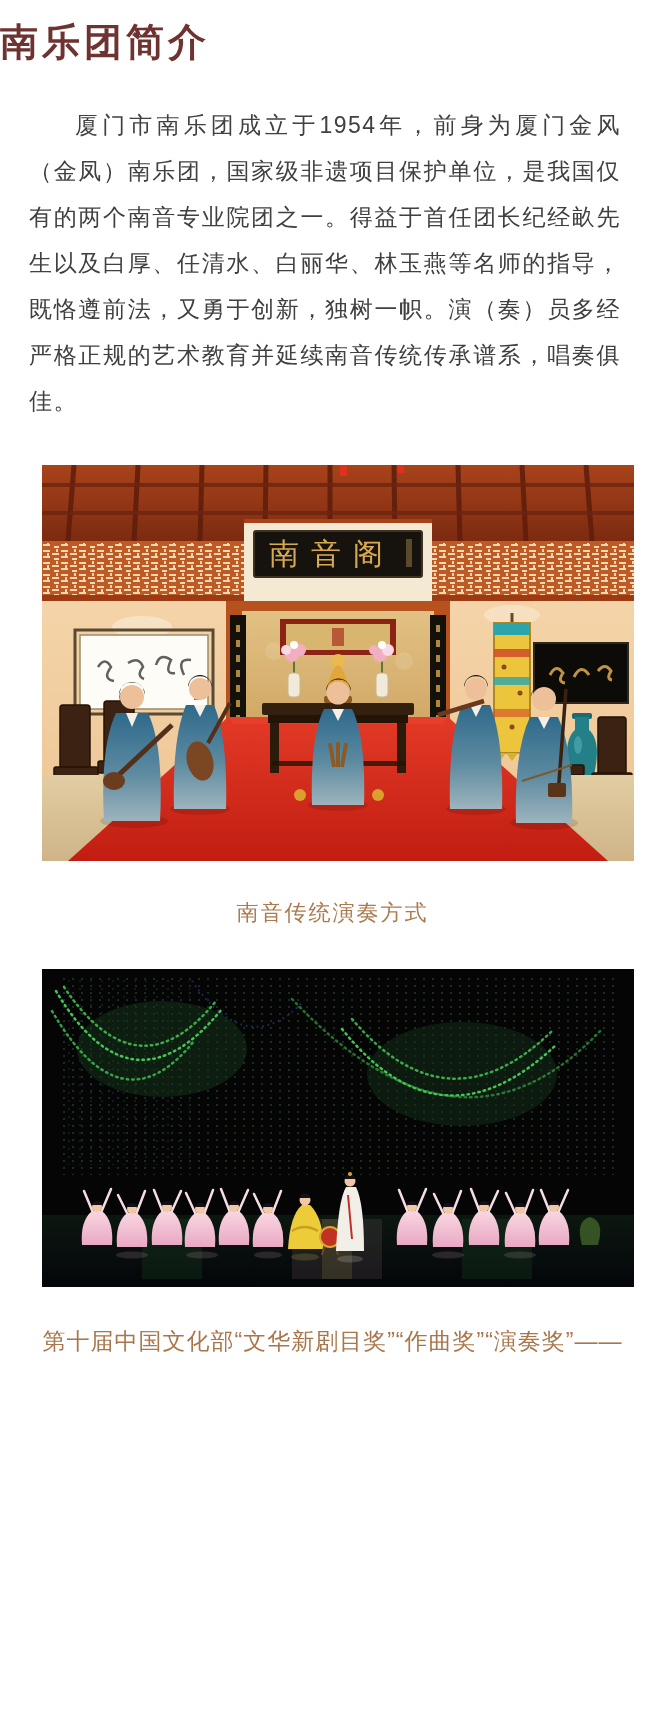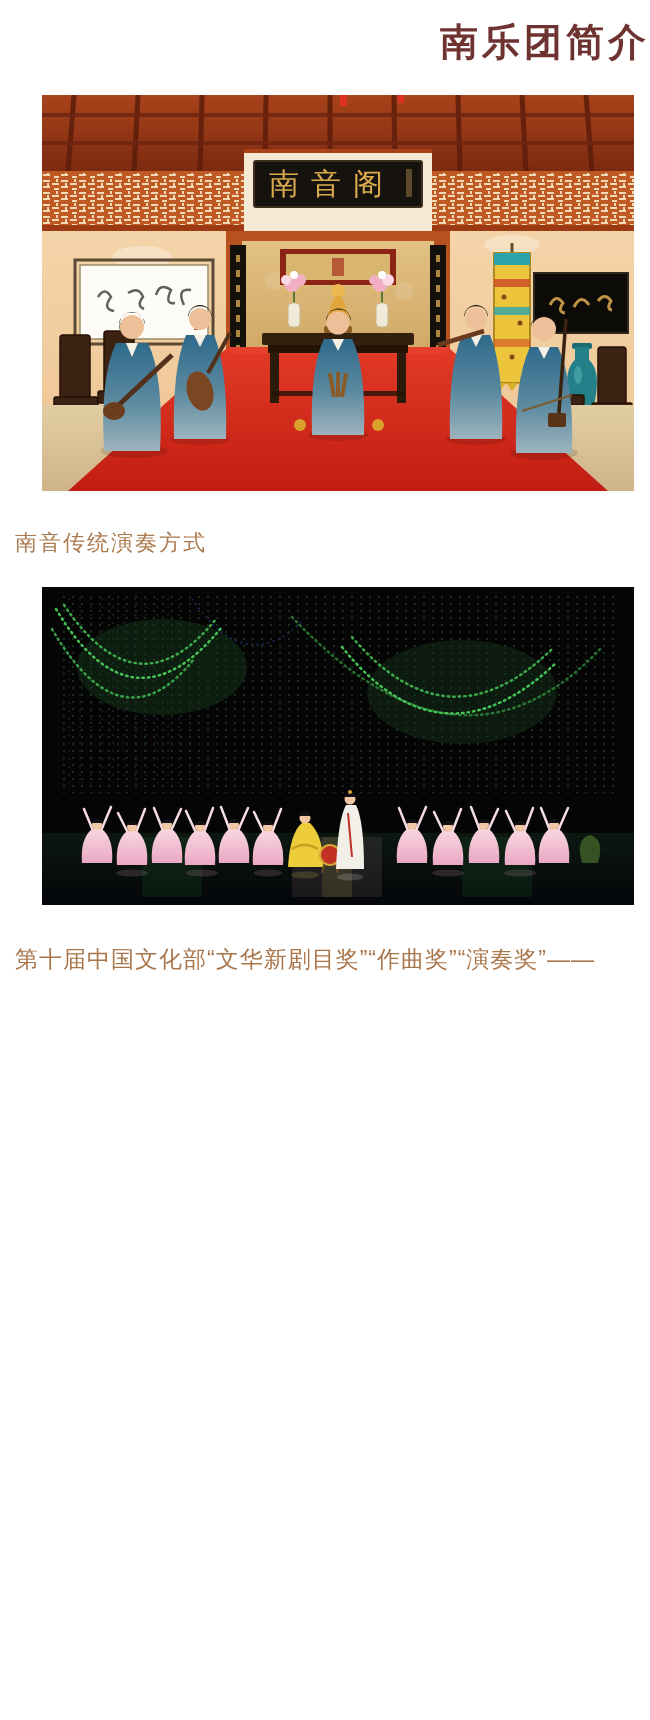--- a/index.html
+++ b/index.html
@@ -2,45 +2,46 @@
 <html><head>
 <meta charset="utf-8">
 <style>
   html,body { margin:0; padding:0; background:#ffffff; }
   .page {
     width:650px; min-height:1720px; background:#ffffff; margin:0 auto;
     box-sizing:border-box; padding:18px 0 10px;
     font-family:"Liberation Sans","DejaVu Sans",sans-serif;
   }
   .title {
-    margin:0; text-align:right; font-size:38px; font-weight:700;
+    margin:0; text-align:left; font-size:38px; font-weight:700;
     color:#6e3230; letter-spacing:4px; line-height:48px;
   }
   .body-text {
     margin:36px 29px 0; font-size:23px; line-height:46px; color:#404040;
     letter-spacing:1.5px; text-align:justify; text-indent:2em; font-weight:400;
   }
-  figure { margin:16px 29px 0; padding:13px; }
+  figure { margin:28px 29px 0; padding:13px; }
   figure svg { display:block; }
   .caption {
-    margin-top:24px; text-align:left; font-size:22px;
+    margin-top:24px; text-align:center; font-size:22px;
     color:#ab7b4f; letter-spacing:2px;padding-left:15px;
   }
   .caption2 {
     margin-top:20px; font-size:23px; line-height:42px; color:#a9764b;
     letter-spacing:1px;
   }
 </style>
 </head>
 <body>
 
 <div class="page">
 
   <h1 class="title">南乐团简介</h1>
 
+  <p class="body-text">厦门市南乐团成立于1954年，前身为厦门金风（金凤）南乐团，国家级非遗项目保护单位，是我国仅有的两个南音专业院团之一。得益于首任团长纪经畝先生以及白厚、任清水、白丽华、林玉燕等名师的指导，既恪遵前法，又勇于创新，独树一帜。演（奏）员多经严格正规的艺术教育并延续南音传统传承谱系，唱奏俱佳。</p>
 
   <figure>
     <svg width="592" height="396" viewBox="0 0 592 396">
       <defs>
         <linearGradient id="wallG" x1="0" y1="0" x2="0" y2="1">
           <stop offset="0" stop-color="#f6ddb4"></stop>
             <stop offset="1" stop-color="#eec392"></stop>
         </linearGradient>
         <linearGradient id="ceilG" x1="0" y1="0" x2="0" y2="1">
           <stop offset="0" stop-color="#a8431b"></stop>

